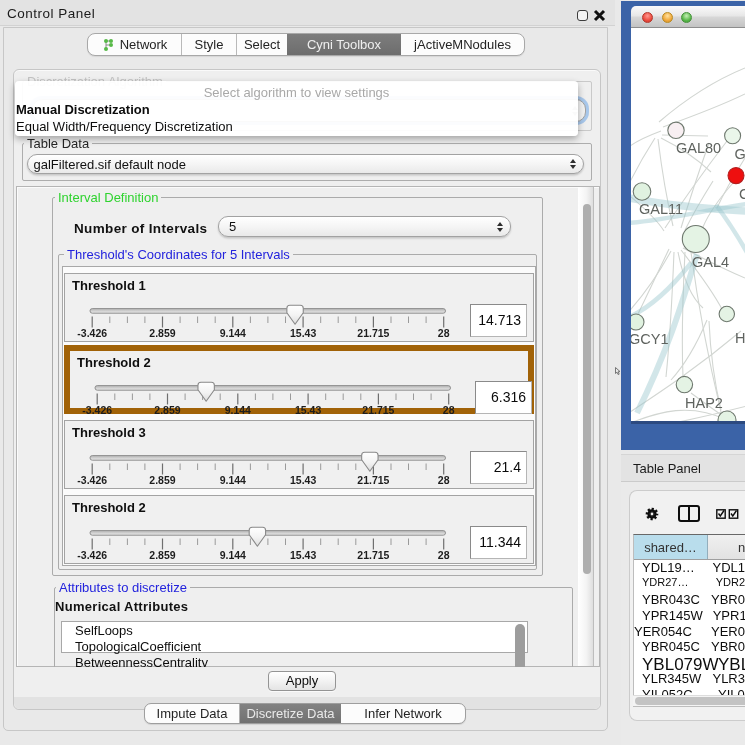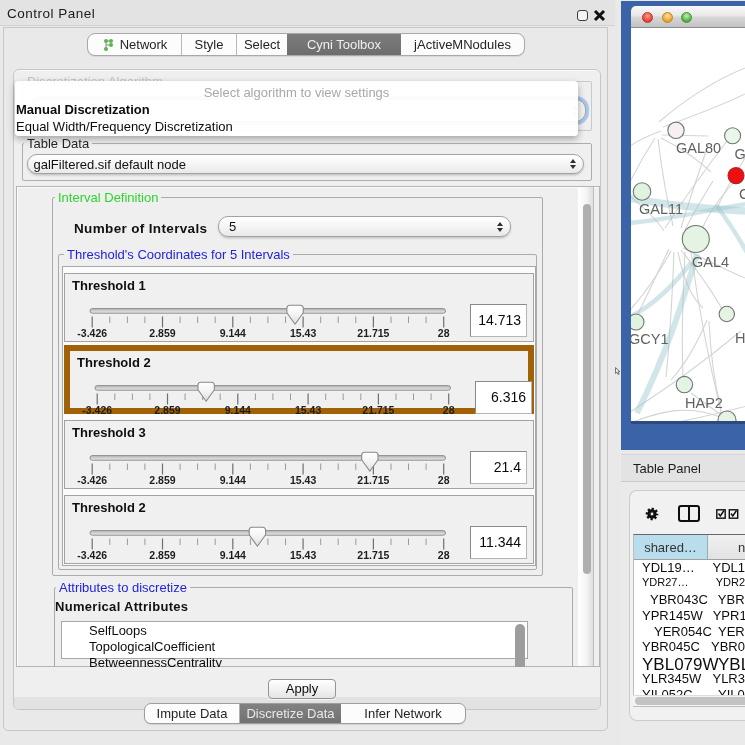--- a/index.html
+++ b/index.html
@@ -239,27 +239,27 @@
       <text x="378.7" y="63" font-size="10.5" font-weight="bold" fill="#1d1d1d" text-anchor="middle" font-family="Liberation Sans">28</text>
       <path d="M 184.18768 38.8 L 184.18768 34.199999999999996 Q 184.18768 31.199999999999996 187.18768 31.199999999999996 L 197.58767999999998 31.199999999999996 Q 200.58767999999998 31.199999999999996 200.58767999999998 34.199999999999996 L 200.58767999999998 38.8 L 192.38768 50.199999999999996 Z" fill="url(#thm)" stroke="#898989" stroke-width="1.1" stroke-linejoin="round"></path>
     </svg>
  <div style="position:absolute;left:405px;top:30px;width:57px;height:33px;background:#ffffff;border:1px solid #b5b5b5;border-top-color:#8a8a8a;border-left-color:#8a8a8a;font-size:14px;color:#0a0a0a;text-align:right;line-height:31px;padding-right:5px;">11.344</div>
 </div>
 
 <div class="ab" style="left:16px;top:575px;width:583px;height:92px;overflow:hidden;">
  <div class="ab" style="left:38px;top:12px;width:519px;height:120px;border:1px solid #ababab;border-radius:2px;"></div>
  <div class="gtitle" style="left:40px;top:6px;color:#2323dd;">Attributes to discretize</div>
  <div class="ab" style="left:39px;top:24px;font-size:13px;font-weight:bold;letter-spacing:0.3px;color:#111;">Numerical Attributes</div>
- <div class="ab" style="left:45px;top:46px;width:467px;height:38px;background:#ffffff;border:1px solid #a8a8a8;padding-left:14px;">
+ <div class="ab" style="left:45px;top:46px;width:467px;height:32px;background:#ffffff;border:1px solid #a8a8a8;">
   <div style="margin:1px 0 0 13px;font-size:13px;line-height:16px;color:#0d0d0d;">SelfLoops<br>TopologicalCoefficient<br>BetweennessCentrality</div>
   <div style="position:absolute;right:2px;top:2px;width:10px;height:60px;background:#9d9d9d;border-radius:5px;"></div>
  </div>
 </div>
 
-<div class="ab" style="left:268px;top:671px;width:68px;height:20px;border:1px solid #949494;border-radius:4px;background:linear-gradient(#ffffff,#f3f3f3 48%,#e4e4e4);font-size:13px;color:#0c0c0c;text-align:center;line-height:18px;box-shadow:0 1px 0 rgba(255,255,255,0.7);margin-top:8px;">Apply</div>
+<div class="ab" style="left:268px;top:671px;width:68px;height:20px;border:1px solid #949494;border-radius:4px;background:linear-gradient(#ffffff,#f3f3f3 48%,#e4e4e4);font-size:13px;color:#0c0c0c;text-align:center;line-height:18px;box-shadow:0 1px 0 rgba(255,255,255,0.7);">Apply</div>
 
 <div class="ab" style="left:144px;top:703px;width:322px;height:21px;background:#fcfcfc;border:1px solid #9e9e9e;border-radius:7px;display:flex;box-shadow:0 1px 1px rgba(0,0,0,0.1);">
  <div class="seg" style="width:95px;border-right:1px solid #b0b0b0;border-radius:7px 0 0 7px;">Impute Data</div>
  <div class="seg" style="width:101px;background:linear-gradient(#828282,#717171);color:#e9e9e9;">Discretize Data</div>
  <div class="seg" style="flex:1;border-radius:0 7px 7px 0;text-align:center;">Infer Network</div>
 </div>
 
 <svg class="ab" style="left:614px;top:367px;" width="7" height="9" viewBox="0 0 7 9">
 <path d="M1.5 0.5 L1.5 6.5 L3 5.2 L4.2 7.6 L5.2 7.1 L4.1 4.8 L6 4.6 Z" fill="none" stroke="#6a6a6a" stroke-width="0.9"></path>
 </svg>
@@ -361,29 +361,29 @@
     </div>
     <div style="display:flex;height:15.9px;font-size:13px;color:#0d0d0d;">
       <div style="width:74px;padding-left:8px;">YDL19…</div>
       <div style="flex:1;padding-left:10px;">YDL1</div>
     </div>
     <div style="display:flex;height:15.9px;font-size:11px;color:#0d0d0d;">
       <div style="width:74px;padding-left:8px;">YDR27…</div>
       <div style="flex:1;padding-left:10px;">YDR2</div>
     </div>
     <div style="display:flex;height:15.9px;font-size:13px;color:#0d0d0d;">
-      <div style="width:74px;padding-left:16px;">YBR043C</div>
+      <div style="width:74px;padding-left:8px;">YBR043C</div>
       <div style="flex:1;padding-left:10px;">YBR0</div>
     </div>
     <div style="display:flex;height:15.9px;font-size:13px;color:#0d0d0d;">
       <div style="width:74px;padding-left:8px;">YPR145W</div>
       <div style="flex:1;padding-left:10px;">YPR1</div>
     </div>
     <div style="display:flex;height:15.9px;font-size:13px;color:#0d0d0d;">
-      <div style="width:74px;padding-left:20px;">YER054C</div>
+      <div style="width:74px;padding-left:0;">YER054C</div>
       <div style="flex:1;padding-left:10px;">YER0</div>
     </div>
     <div style="display:flex;height:15.9px;font-size:13px;color:#0d0d0d;">
       <div style="width:74px;padding-left:8px;">YBR045C</div>
       <div style="flex:1;padding-left:10px;">YBR0</div>
     </div>
     <div style="display:flex;height:15.9px;font-size:17px;color:#0d0d0d;">
       <div style="width:74px;padding-left:8px;">YBL079W</div>
       <div style="flex:1;padding-left:10px;">YBL0</div>
     </div>

